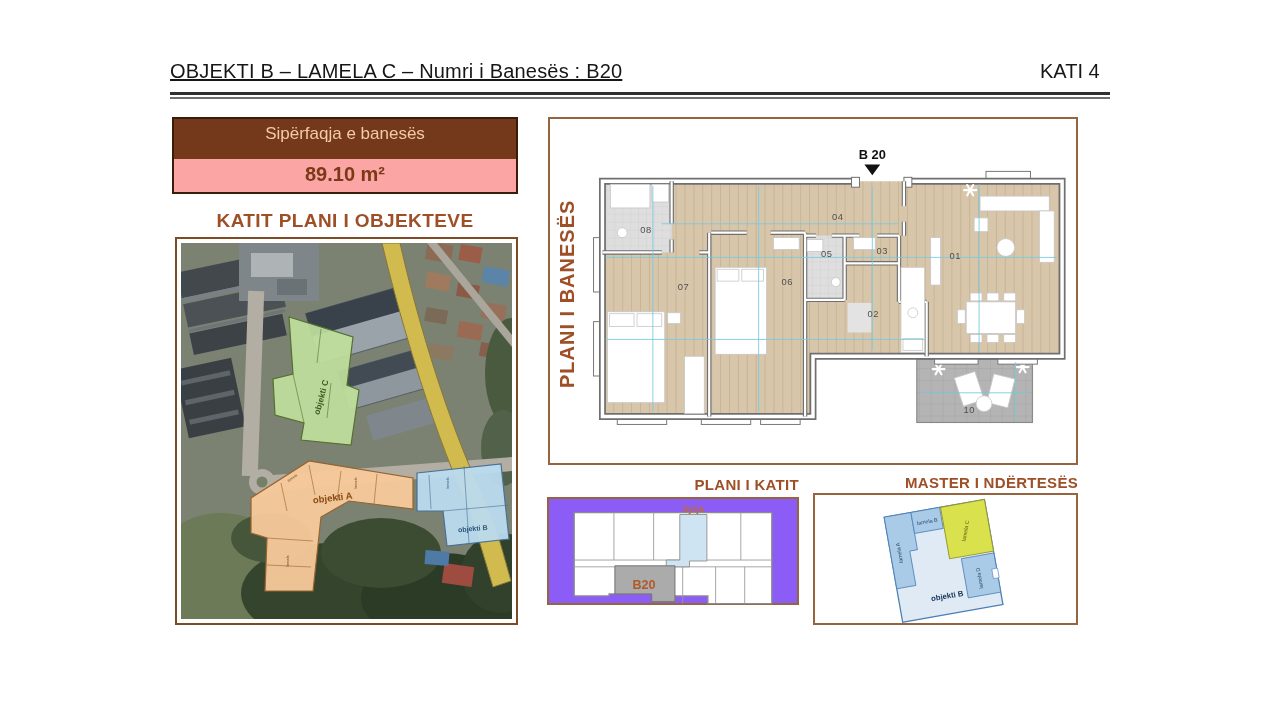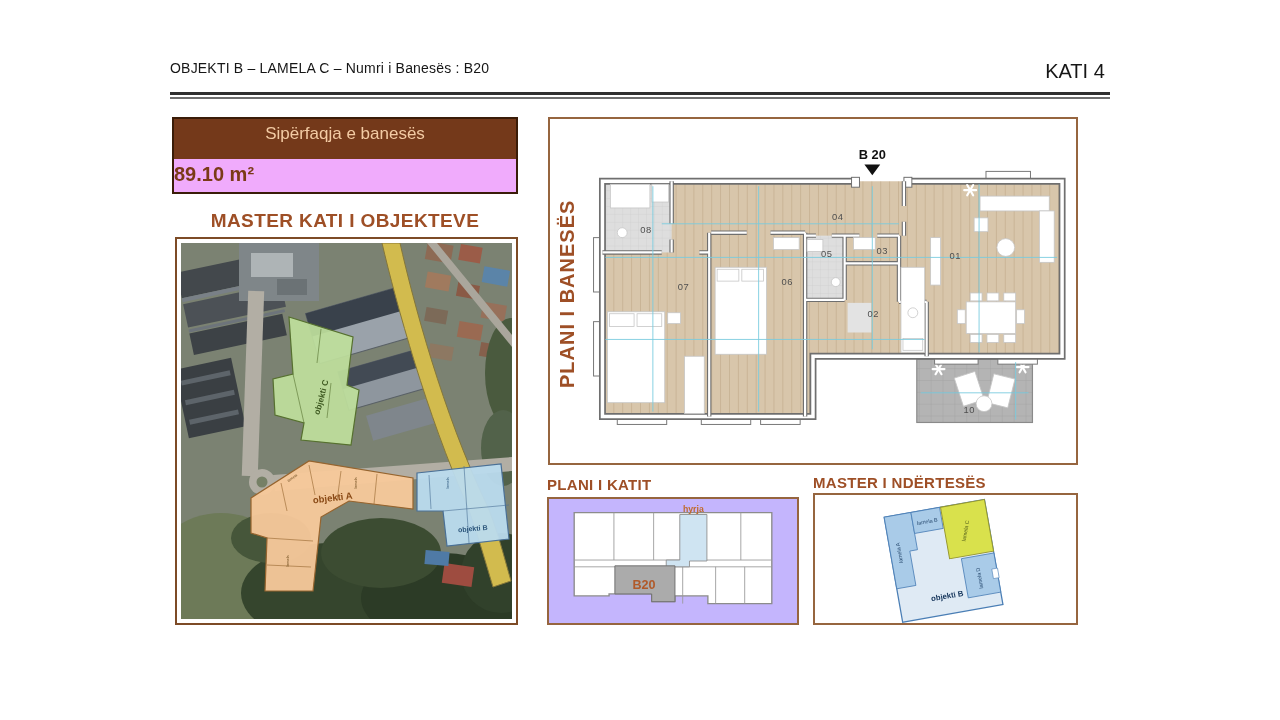--- a/index.html
+++ b/index.html
@@ -1,63 +1,63 @@
 <!DOCTYPE html>
 <html><head>
 <meta charset="utf-8">
 <style>
   html,body{margin:0;padding:0;background:#e9e9e9;}
   .page{position:relative;width:1280px;height:720px;background:#ffffff;margin:0 auto;
         font-family:"Liberation Sans",sans-serif;overflow:hidden;}
   
-  .hdr-title{position:absolute;left:170px;top:60px;font-size:14px;color:#161616;letter-spacing:.2px;}
-  .hdr-floor{position:absolute;left:1040px;top:60px;width:70px;text-align:center;font-size:20px;color:#161616;}
+  .hdr-title{position:absolute;left:170px;top:60px;font-size:20px;color:#161616;letter-spacing:.2px;text-decoration:underline;}
+  .hdr-floor{position:absolute;left:1040px;top:60px;width:70px;text-align:left;font-size:20px;color:#161616;}
   .rule1{position:absolute;left:170px;top:92px;width:940px;height:3px;background:#2f2f2f;}
   .rule2{position:absolute;left:170px;top:97px;width:940px;height:2px;background:#6e6e6e;}
   
   .area-box{position:absolute;left:172px;top:117px;width:346px;border:2px solid #3a1c08;box-sizing:border-box;}
   .area-head{background:#74391a;color:#f3cba4;font-size:17px;text-align:center;padding:5px 0 15px;}
-  .area-val{background:#f0abfc;color:#7a3a17;font-size:20px;font-weight:bold;padding:4px 0 6px;}
+  .area-val{background:#fca5a5;color:#7a3a17;font-size:20px;font-weight:bold;text-align:center;padding:4px 0 6px;}
   
   .master-title{position:absolute;left:172px;top:210px;width:346px;text-align:center;
                 font-size:19px;font-weight:bold;color:#9e4f26;letter-spacing:.4px;}
   .map-frame{position:absolute;left:175px;top:237px;width:343px;height:388px;border:2px solid #7d4b26;
              background:#fff;box-sizing:border-box;padding:4px;}
   .map-frame svg{display:block;width:331px;height:376px;}
   
   .plan-panel{position:absolute;left:548px;top:117px;width:530px;height:348px;border:2px solid #96653f;
               background:#fff;box-sizing:border-box;}
   .side-label{position:absolute;left:4px;top:55px;height:240px;width:26px;display:flex;align-items:center;justify-content:center;
               writing-mode:vertical-rl;transform:rotate(180deg);font-size:20px;font-weight:bold;color:#9e4f26;letter-spacing:1px;}
   .plan-panel svg{position:absolute;left:0;top:0;}
   
-  .sub-title{position:absolute;font-size:15px;font-weight:bold;color:#9e4f26;text-align:left;letter-spacing:.3px;}
+  .sub-title{position:absolute;font-size:15px;font-weight:bold;color:#9e4f26;text-align:right;letter-spacing:.3px;}
   .katit-title{left:547px;top:476px;width:252px;}
   .ndert-title{left:813px;top:474px;width:265px;}
-  .katit-panel{position:absolute;left:547px;top:497px;width:252px;height:128px;border:2px solid #96653f;background:#c4b5fd;box-sizing:border-box;}
+  .katit-panel{position:absolute;left:547px;top:497px;width:252px;height:108px;border:2px solid #96653f;background:#8b5cf6;box-sizing:border-box;}
   .ndert-panel{position:absolute;left:813px;top:493px;width:265px;height:132px;border:2px solid #96653f;background:#fff;box-sizing:border-box;}
   .katit-panel svg,.ndert-panel svg{display:block;}
   text{font-family:"Liberation Sans",sans-serif;}
 </style>
 </head>
 <body>
 
 <div class="page">
 
   <div class="hdr-title">OBJEKTI B – LAMELA C – Numri i Banesës : B20</div>
   <div class="hdr-floor">KATI 4</div>
   <div class="rule1"></div>
   <div class="rule2"></div>
 
   <div class="area-box">
     <div class="area-head">Sipërfaqja e banesës</div>
     <div class="area-val">89.10 m²</div>
   </div>
 
-  <div class="master-title">MASTER KATI I OBJEKTEVE</div>
+  <div class="master-title">KATIT PLANI I OBJEKTEVE</div>
 
   <div class="map-frame">
     <svg viewBox="0 0 331 376">
       <rect x="0" y="0" width="331" height="376" fill="#7b8272"></rect>
       <g transform="rotate(-12 55 55)">
         <rect x="2" y="18" width="100" height="26" fill="#43484c"></rect>
         <rect x="2" y="50" width="100" height="24" fill="#4c5156"></rect>
         <rect x="2" y="80" width="95" height="22" fill="#3d4246"></rect>
         <rect x="2" y="44" width="100" height="4" fill="#798087"></rect>
         <rect x="2" y="76" width="98" height="3" fill="#6d747b"></rect>

